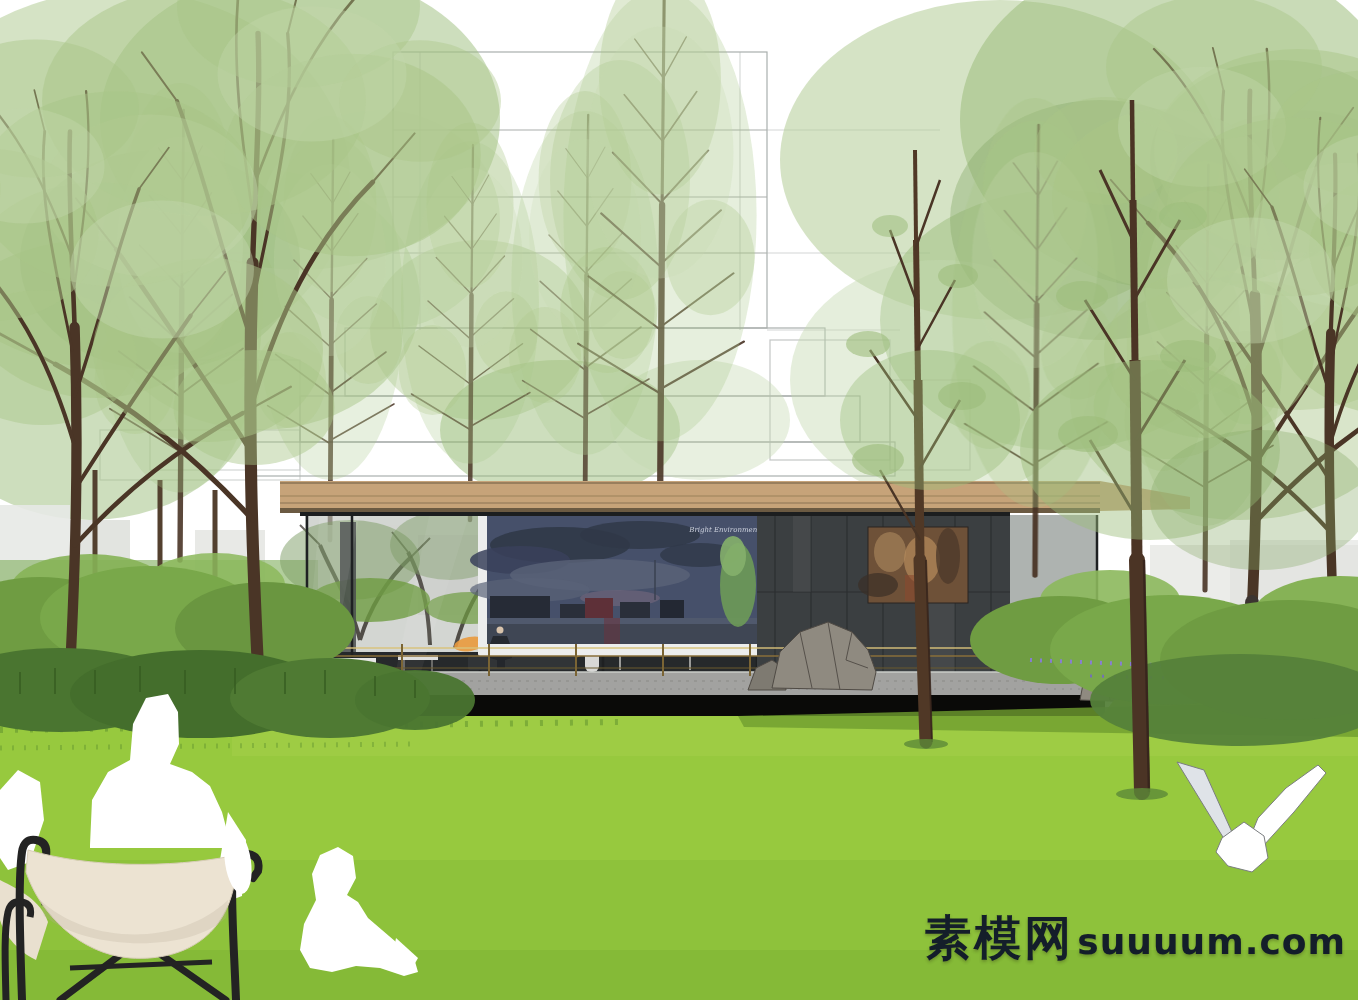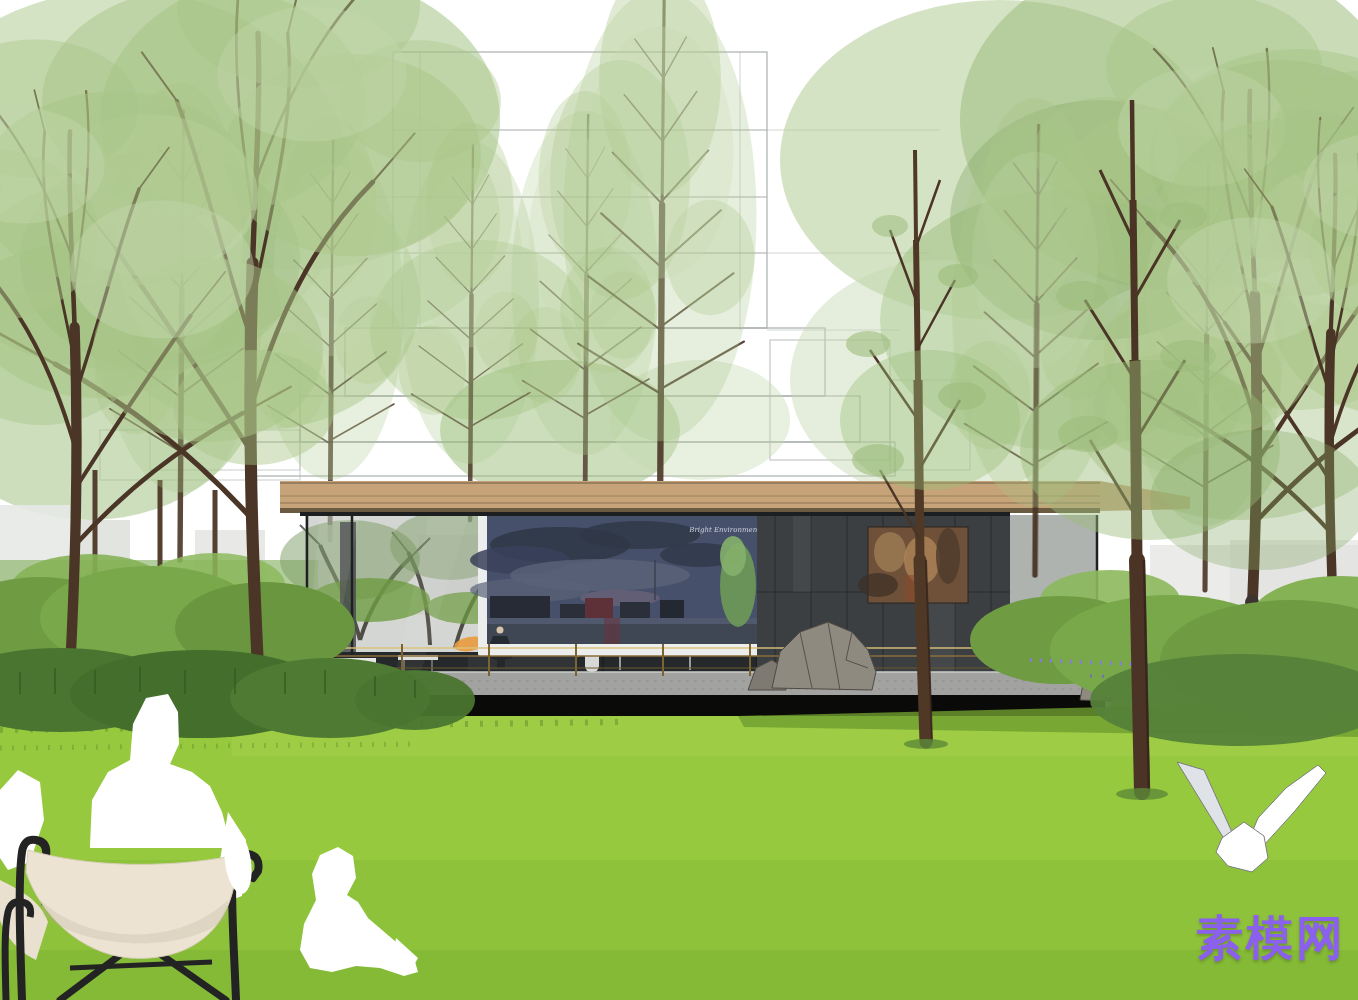--- a/index.html
+++ b/index.html
@@ -1,19 +1,19 @@
 <!DOCTYPE html>
 <html><head>
 <meta charset="utf-8">
 <style>
   html,body{margin:0;padding:0;background:#ffffff;font-family:"DejaVu Sans","Liberation Sans",sans-serif;}
   .stage{position:relative;width:1358px;height:1000px;overflow:hidden;background:#ffffff;}
   .stage svg{position:absolute;left:0;top:0;}
   .watermark{position:absolute;right:12px;bottom:30px;display:flex;align-items:baseline;gap:3px;
-             color:#8b5cf6;opacity:.96;text-shadow:0 2px 3px rgba(80,100,35,.5);user-select:none;margin-top:16px;}
+             color:#0f172a;opacity:.96;text-shadow:0 2px 3px rgba(80,100,35,.5);user-select:none;margin-top:16px;}
   .wm-cjk{font-size:47px;font-weight:700;letter-spacing:3px;}
   .wm-latin{font-size:36px;font-weight:700;letter-spacing:1px;}
 </style>
 </head>
 <body>
 
 <div class="stage">
 <svg width="1358" height="1000" viewBox="0 0 1358 1000">
 <defs>
   <g id="tSpread" stroke="#4a3526" stroke-linecap="round" fill="none">
@@ -360,14 +360,15 @@
 </g>
 
 <g>
   <polygon points="316,900 312,874 320,855 338,847 353,856 356,878 347,895 358,902 368,918 396,942 414,958 418,972 404,976 380,968 356,966 332,972 310,968 300,950 304,924" fill="#ffffff"></polygon>
   <polygon points="396,938 418,958 410,972 392,960" fill="#ffffff"></polygon>
 </g>
 </svg>
 
 <div class="watermark">
   <span class="wm-cjk">素模网</span>
+  <span class="wm-latin">suuuum.com</span>
 </div>
 </div>
 
 </body></html>

